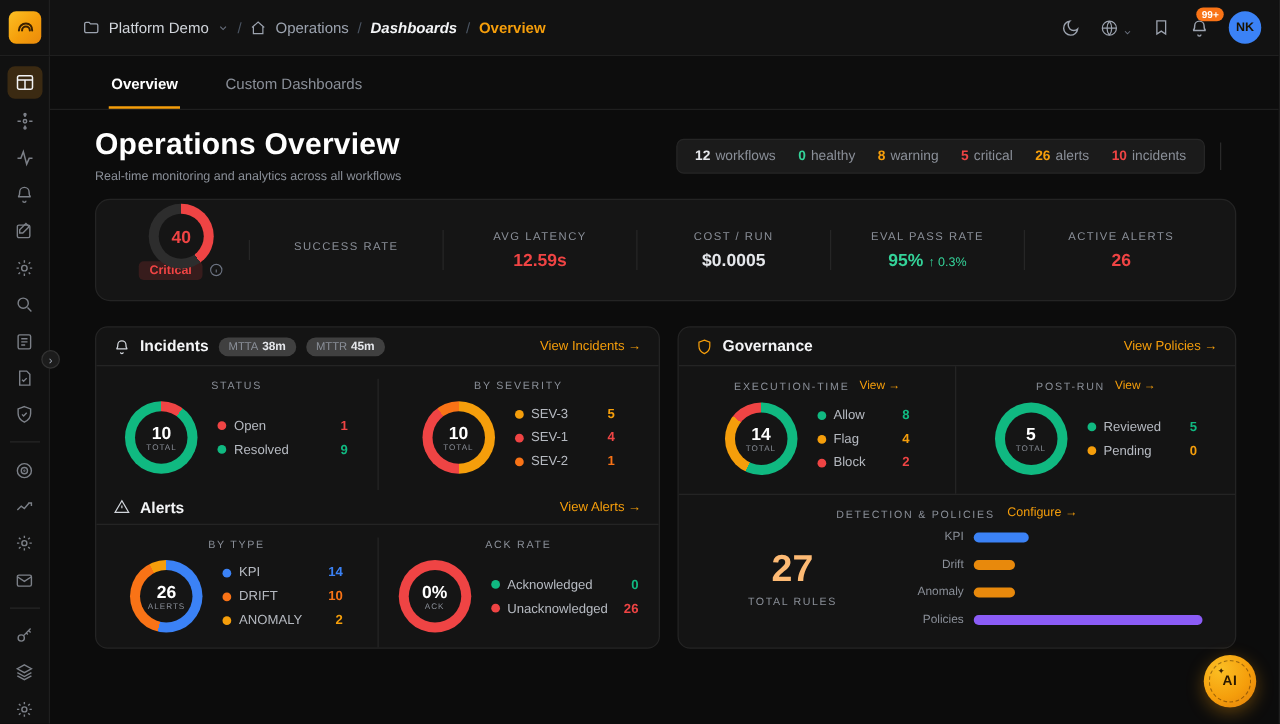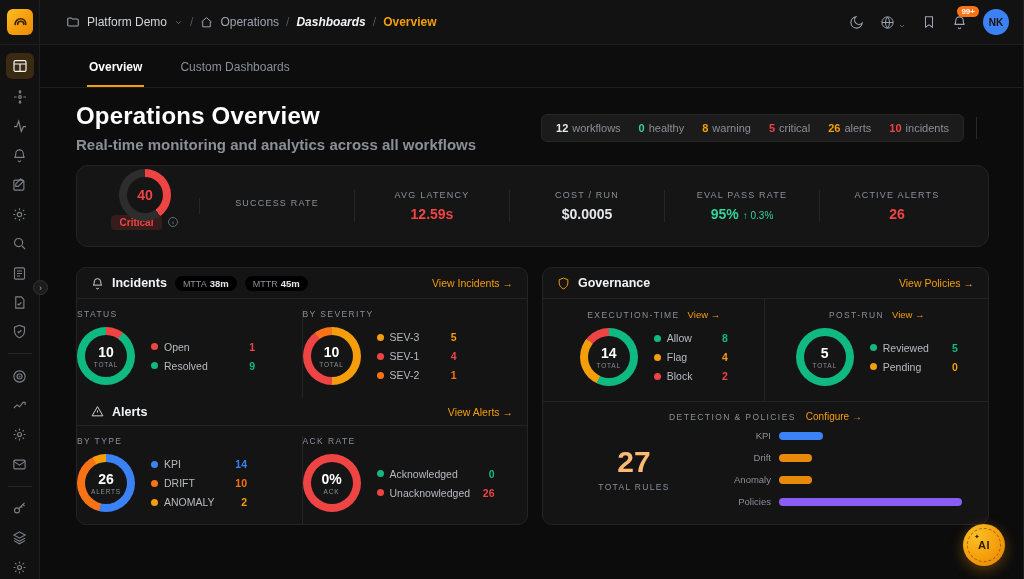--- a/index.html
+++ b/index.html
@@ -61,21 +61,21 @@
   }
 
   
   .main { margin-left:40px; position:relative; height:534px; }
   .tabbar { height:43px; display:flex; align-items:flex-end; padding-left:47px; gap:34px; border-bottom:1px solid #1f1f1f; background:#0d0d0d; }
   .tab { font-size:12px; color:#8a8f98; padding:10px 2px 11px; cursor:pointer; border-bottom:2px solid transparent; }
   .tab.active { color:#fff; font-weight:bold; border-bottom-color:#f59e0b; }
 
   .page-head { display:flex; align-items:center; padding:14px 34px 0 36px; }
   .page-title { font-size:24px; font-weight:bold; color:#fff; letter-spacing:.2px; }
-  .page-sub { font-size:15px; color:#8a8f98; margin-top:6px;font-weight:bold; }
+  .page-sub { font-size:10px; color:#8a8f98; margin-top:6px; }
   .stats-pill {
     margin-left:auto; background:#1b1b1b; border:1px solid #262626; border-radius:6px;
     display:flex; align-items:center; gap:18px; padding:7px 14px; font-size:11px; color:#8a8f98;
   }
   .stat b { font-weight:bold; margin-right:4px; }
   .tc-div { width:1px; height:22px; background:#2a2a2a; margin:0 12px; }
   .time-controls { display:flex; align-items:center; gap:8px; }
   .refreshed { display:flex; align-items:center; gap:5px; font-size:10.5px; color:#8a8f98; }
   .auto-btn {
     font-size:10px; color:#f59e0b; border:1px solid rgba(245,158,11,.55); border-radius:5px;
@@ -103,25 +103,25 @@
   .metric { flex:1; text-align:center; border-left:1px solid #262626; }
   .metric .lab { font-size:9px; letter-spacing:1.2px; color:#8a8f98; margin-bottom:6px; }
   .metric .val { font-size:14px; font-weight:bold; }
   .metric .delta { font-size:10px; font-weight:normal; margin-left:4px; }
 
   
   .panels { display:grid; grid-template-columns: 453fr 448fr; gap:14px; margin:20px 34px 0 36px; }
   .panel { background:#141414; border:1px solid #242424; border-radius:10px; height:258px; overflow:hidden; }
   .panel-head { height:31px; display:flex; align-items:center; gap:8px; padding:0 14px; border-bottom:1px solid #242424; }
   .panel-title { font-size:12.5px; font-weight:bold; color:#f3f4f6; }
-  .pill { background:#000000; border-radius:9px; padding:2px 8px; font-size:9px; color:#8a8f98; }
+  .pill { background:#404040; border-radius:9px; padding:2px 8px; font-size:9px; color:#8a8f98; }
   .pill b { color:#e5e7eb; font-size:9.5px; margin-left:3px; }
   .view-link { margin-left:auto; font-size:10.5px; color:#f59e0b; cursor:pointer; }
   .chart-row { display:flex; height:99px; padding-top:10px; }
-  .chart-group { flex:1; display:flex; flex-direction:column; }
+  .chart-group { flex:1; display:flex; flex-direction:column; align-items:center; }
   .chart-group.divr { border-right:1px solid #242424; }
   .grp-label { font-size:8.5px; letter-spacing:1.4px; color:#8a8f98; display:flex; gap:8px; align-items:center; }
   .grp-label .mini-link { font-size:9.5px; letter-spacing:0; color:#f59e0b; cursor:pointer; }
   .grp-body { display:flex; align-items:center; gap:16px; margin-top:8px; }
   .d56 { width:58px; height:58px; }
   .d56 .num { font-size:14px; font-weight:bold; color:#fff; }
   .d56 .sub { font-size:6.5px; letter-spacing:.8px; color:#8a8f98; margin-top:1px; }
   .legend { display:flex; flex-direction:column; gap:7px; min-width:104px; }
   .lg-row { display:flex; align-items:center; gap:6px; font-size:10.5px; color:#b6bac1; }
   .lg-dot { width:7px; height:7px; border-radius:50%; flex:none; }

